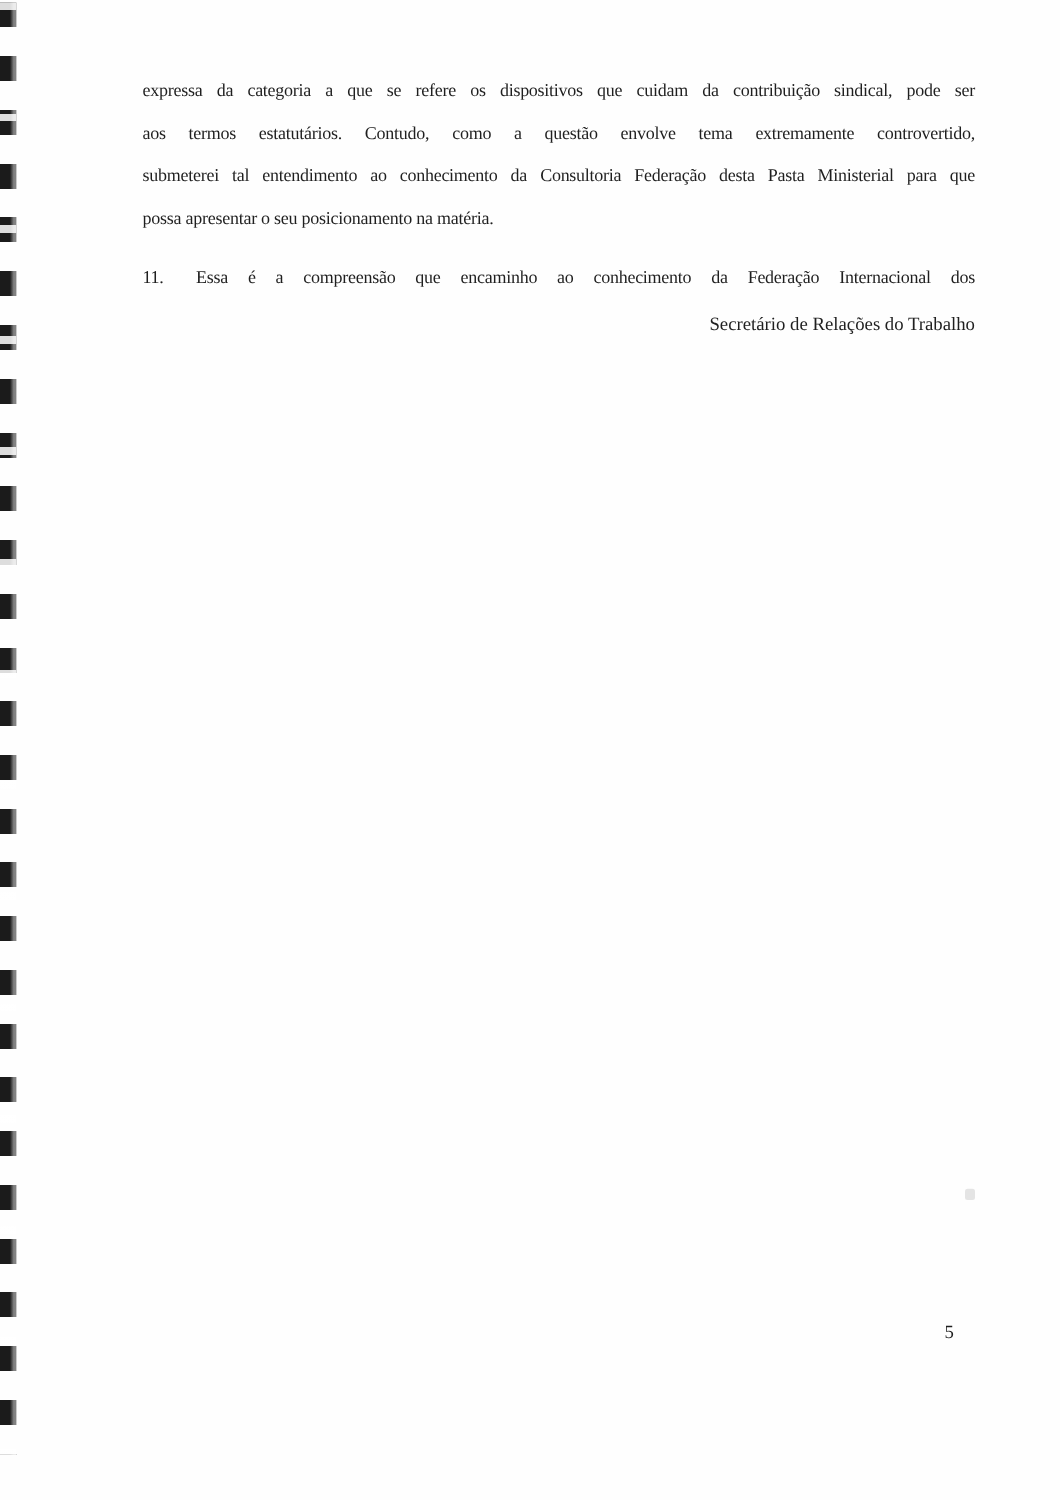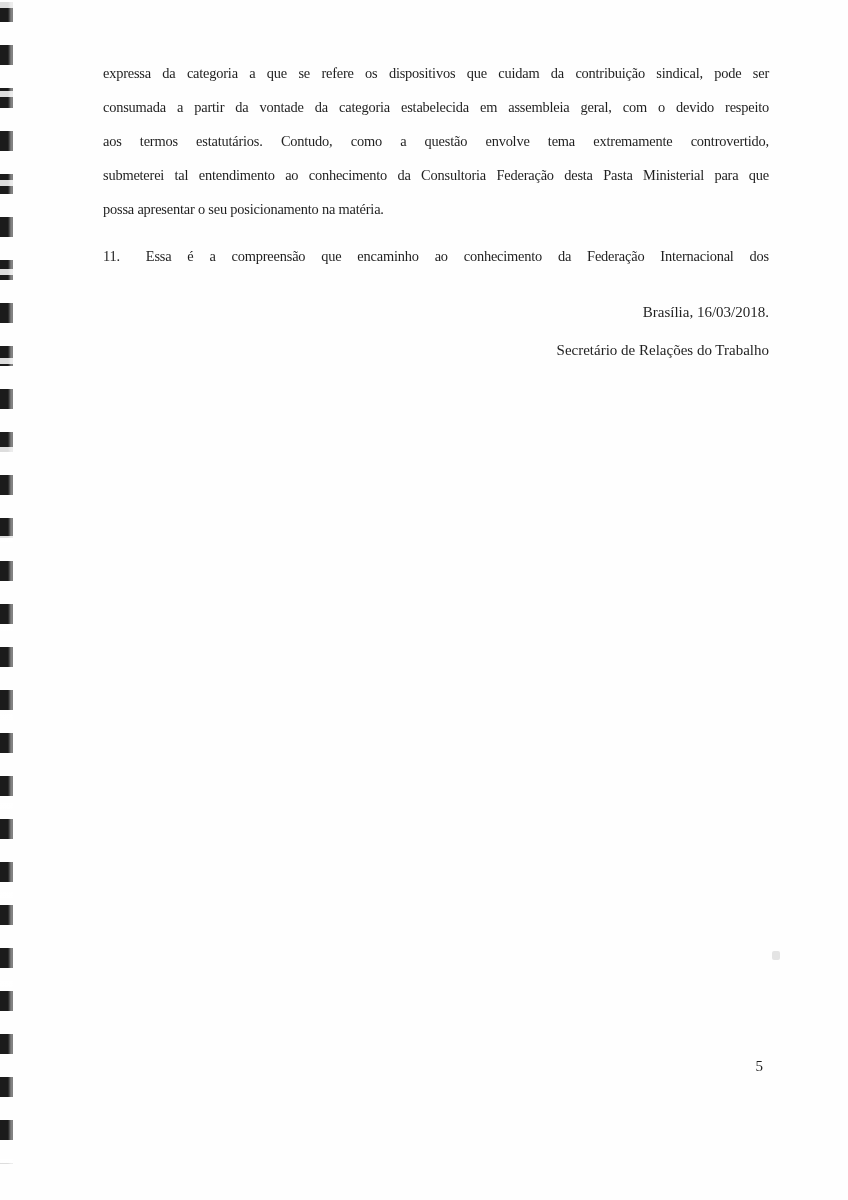--- a/index.html
+++ b/index.html
@@ -36,21 +36,21 @@
     left: 772px;
     top: 951px;
     width: 8px;
     height: 9px;
     background: rgba(0,0,0,0.10);
     border-radius: 2px;
   }
 
   .content {
     position: absolute;
-    left: 103px;
+    left: 114px;
     top: 0;
     width: 666px;
     padding-top: 56px;
     font-size: 14.4px;
     letter-spacing: -0.2px;
     line-height: 34px;
   }
 
   .para { margin: 0; }
   .line { width: 100%; }
@@ -100,33 +100,31 @@
 <body>
 
 <div class="page">
 
   <div class="edge-marks"></div>
 
   <div class="content">
 
     <div class="para">
       <div class="line j">expressa da categoria a que se refere os dispositivos que cuidam da contribuição sindical, pode ser</div>
-      <div class="line j">consumada a partir da vontade da categoria estabelecida em assembleia geral, com o devido respeito</div>
       <div class="line j">aos termos estatutários. Contudo, como a questão envolve tema extremamente controvertido,</div>
       <div class="line j">submeterei tal entendimento ao conhecimento da Consultoria Federação desta Pasta Ministerial para que</div>
       <div class="line">possa apresentar o seu posicionamento na matéria.</div>
     </div>
 
     <div class="para item15">
       <div class="line j">
         <span>11.</span><span class="numgap"></span><span>Essa é a compreensão que encaminho ao conhecimento da Federação Internacional dos</span>
       </div>
     </div>
 
-    <div class="dateline">Brasília, 16/03/2018.</div>
 
     <div class="sig-role">Secretário de Relações do Trabalho</div>
 
   </div>
 
   <div class="page-number">5</div>
 
   <div class="speck"></div>
 
 </div>

